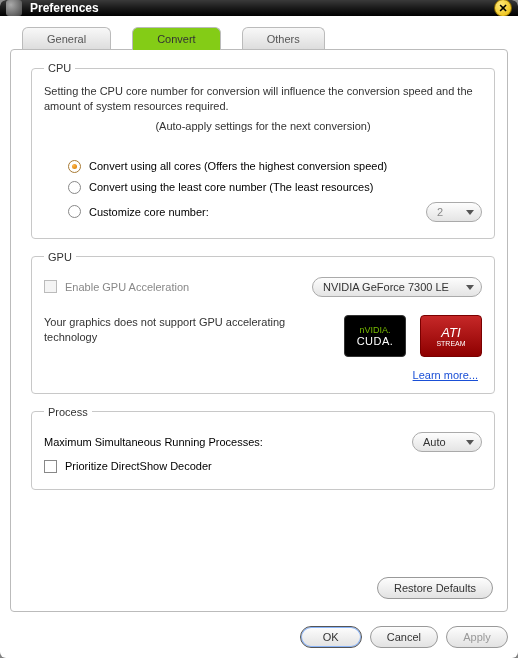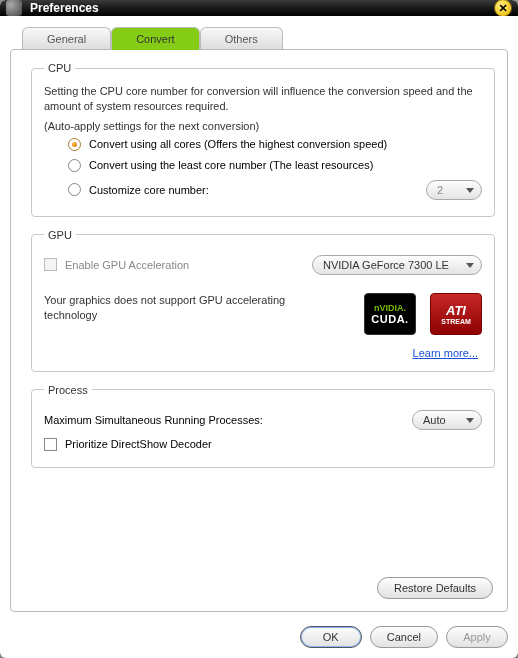--- a/index.html
+++ b/index.html
@@ -57,21 +57,21 @@
   }
   .body {
     flex: 1;
     background: #fff;
     padding: 10px 10px 8px 10px;
     display: flex;
     flex-direction: column;
   }
   .tabs {
     display: flex;
-    gap: 0;
+    gap: 21px;
     padding-left: 12px;
   }
   .tab {
     padding: 5px 24px;
     border: 1px solid #bbb;
     border-bottom: none;
     border-radius: 6px 6px 0 0;
     background: linear-gradient(to bottom, #f8f8f8, #dcdcdc);
     color: #555;
     cursor: pointer;
@@ -97,21 +97,21 @@
     border: 1px solid #c8c8c8;
     border-radius: 4px;
     padding: 10px 12px 12px 12px;
     margin: 0;
   }
   legend {
     padding: 0 4px;
     color: #333;
   }
   .desc { color: #333; line-height: 1.35; margin-bottom: 6px; }
-  .sub { color: #333; margin-bottom: 2px; }
+  .sub { color: #333; margin-bottom: 24px; text-align: center; }
   .radio-row, .check-row {
     display: flex;
     align-items: center;
     gap: 8px;
     padding: 4px 0 4px 24px;
   }
   .radio {
     width: 13px; height: 13px; border: 1px solid #a87a33;
     border-radius: 50%; display: flex; align-items: center; justify-content: center;
     background: #fff;
@@ -148,23 +148,23 @@
     border-left: 4px solid transparent;
     border-right: 4px solid transparent;
     border-top: 5px solid #555;
   }
   .select.wide { min-width: 170px; }
   .gpu-body { display:flex; gap:26px; align-items:flex-start; padding-top:14px; }
   .gpu-left { flex:1; color:#333; line-height:1.35; }
   .gpu-badges { display:flex; gap:12px; align-items:flex-start; flex-direction:column; }
   .badge-row { display:flex; gap:14px; }
   .badge {
-    width: 52px; height: 42px; border-radius:4px;
+    width: 62px; height: 42px; border-radius:4px;
     display:flex; flex-direction:column; align-items:center; justify-content:center;
-    font-size:9px; font-weight:bold; color:#fff;
+    font-size:9px; font-weight:normal; color:#fff;
   }
   .badge.nv { background:#000; border:1px solid #333; }
   .badge.nv .brand { color:#76b900; font-size:9px; }
   .badge.nv .sub2 { color:#fff; font-size:11px; letter-spacing:0.5px; }
   .badge.ati { background:linear-gradient(to bottom,#c62828,#8e0000); border:1px solid #7a0000; }
   .badge.ati .brand { color:#fff; font-size:13px; font-style:italic; }
   .badge.ati .sub2 { color:#fff; font-size:7px; }
   .link { color:#1a4fd6; text-decoration:underline; cursor:pointer; align-self:flex-end; padding-right:4px;}
   .restore-row { display:flex; justify-content:flex-end; padding:6px 2px 2px 0; }
   .btn {

